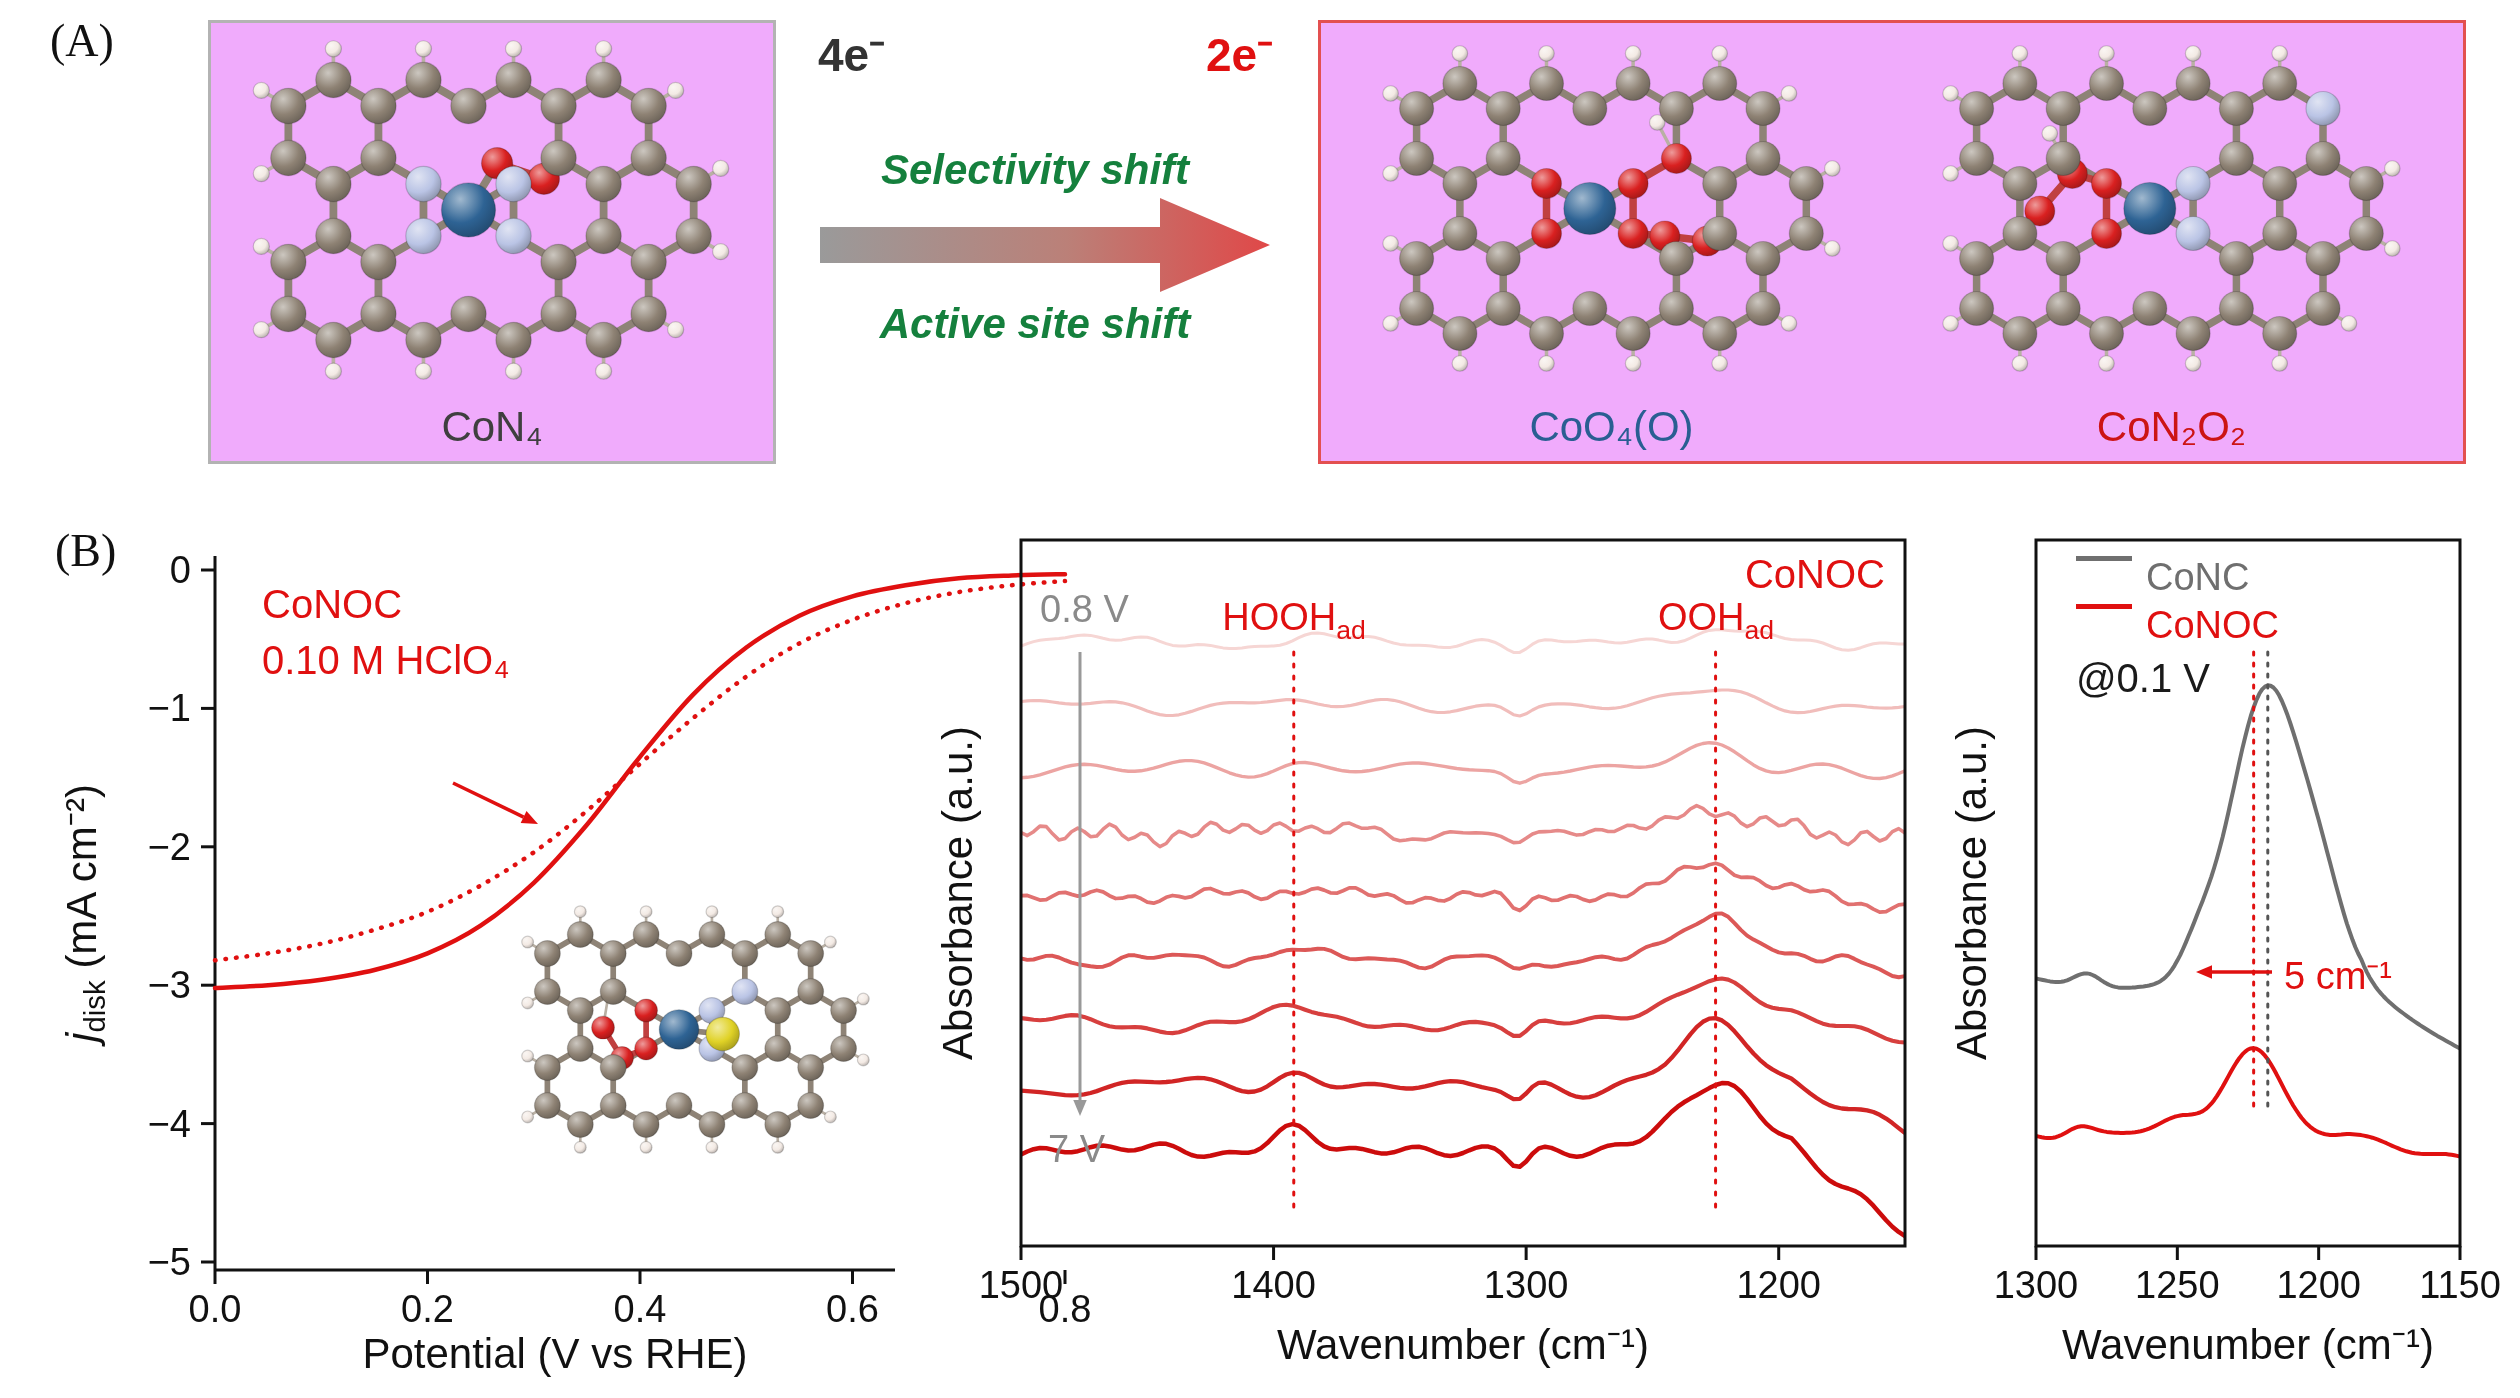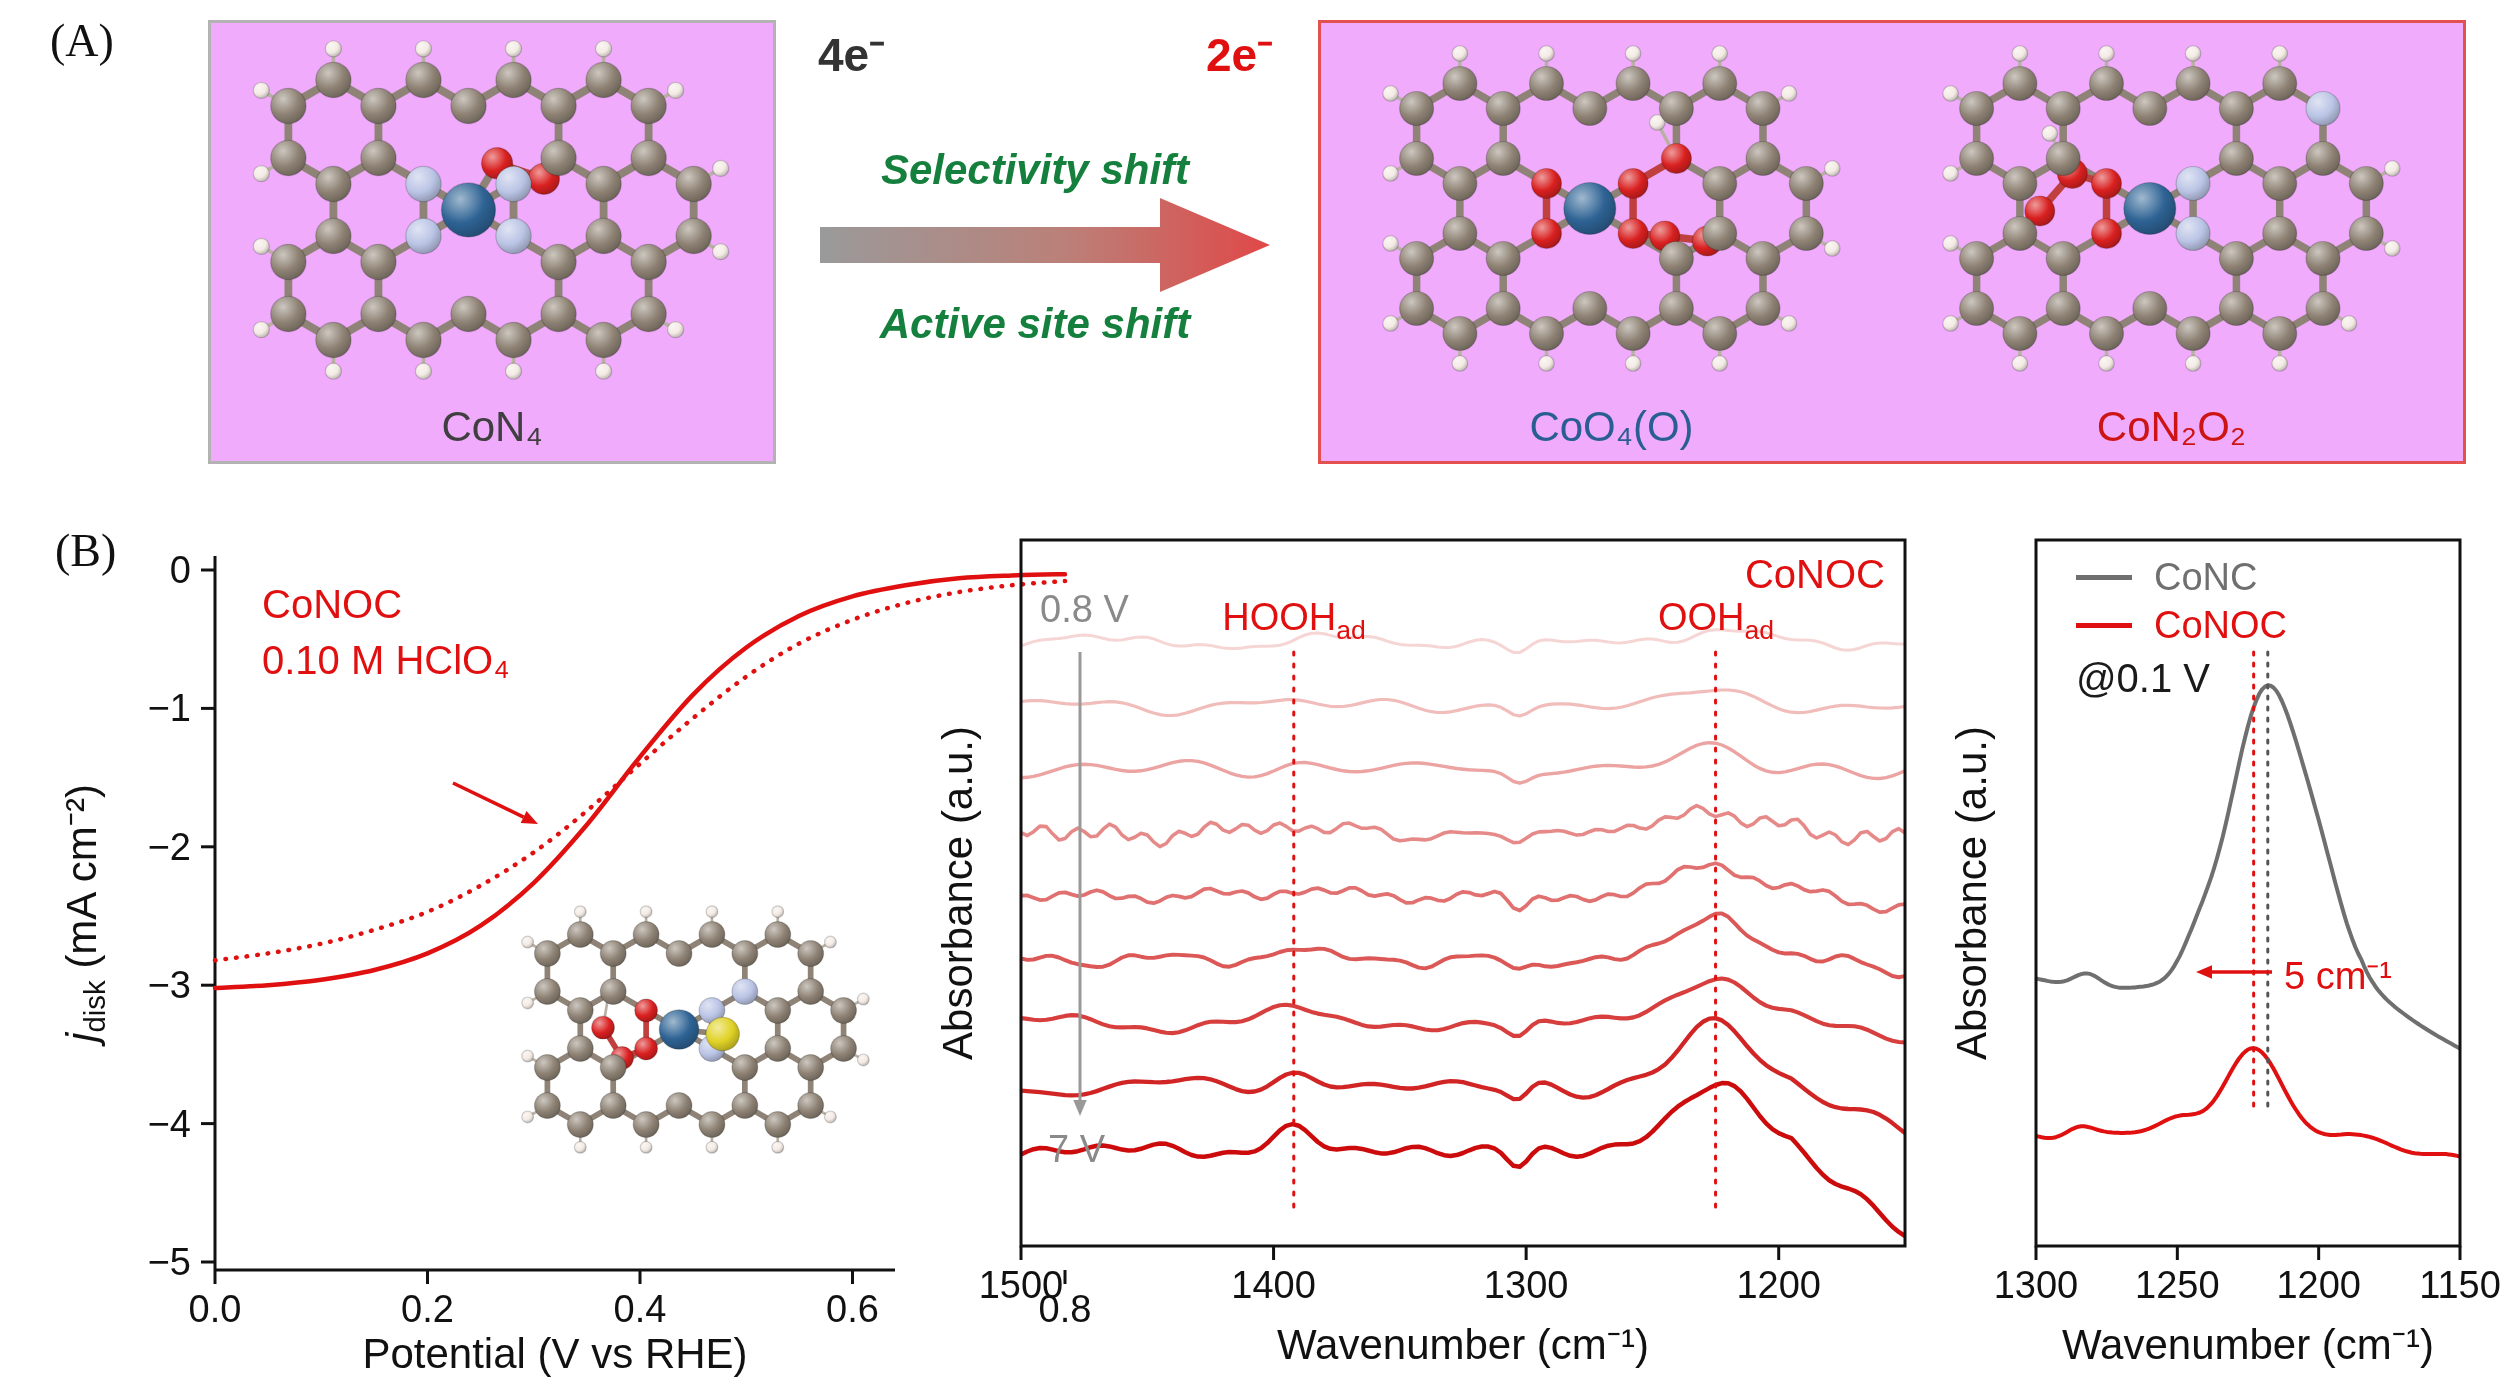--- a/index.html
+++ b/index.html
@@ -12,21 +12,21 @@
   .shift-label{font-size:42px;font-style:italic;font-weight:bold;color:#15803d;text-align:center;width:430px;}
   .mol-box{position:absolute;background:#f0abfc;}
   .mol-box.gray{border:3px solid #b3b3b3;}
   .mol-box.red{border:3px solid #e35050;}
   .mol-label{position:absolute;left:0;width:100%;text-align:center;font-size:42px;}
   .vlabel{position:absolute;text-align:center;transform:rotate(-90deg);font-size:42px;color:#111;height:50px;line-height:50px;}
   .xlabel{position:absolute;text-align:center;font-size:42px;color:#111;}
   .anno{position:absolute;font-size:38px;color:#1a1a1a;}
   .red-text{color:#e01010;}
   .gray-text{color:#8a8a8a;}
-  .legend-row{position:absolute;display:flex;align-items:center;gap:22px;font-size:38px;}
+  .legend-row{position:absolute;display:flex;gap:14px;font-size:38px;}
   .swatch{display:inline-block;width:56px;height:5px;}
   sub{font-size:70%;}
 </style>
 </head>
 <body>
 
 <div class="fig">
 
   <svg id="charts" class="abs" style="left:0;top:0;" width="2520" height="1398">
       <defs>

